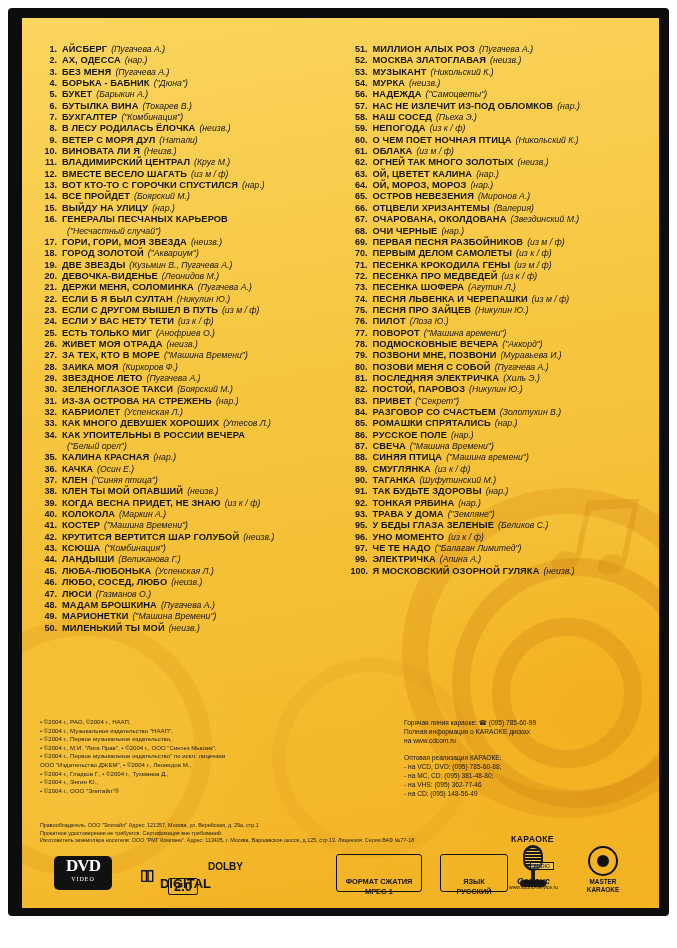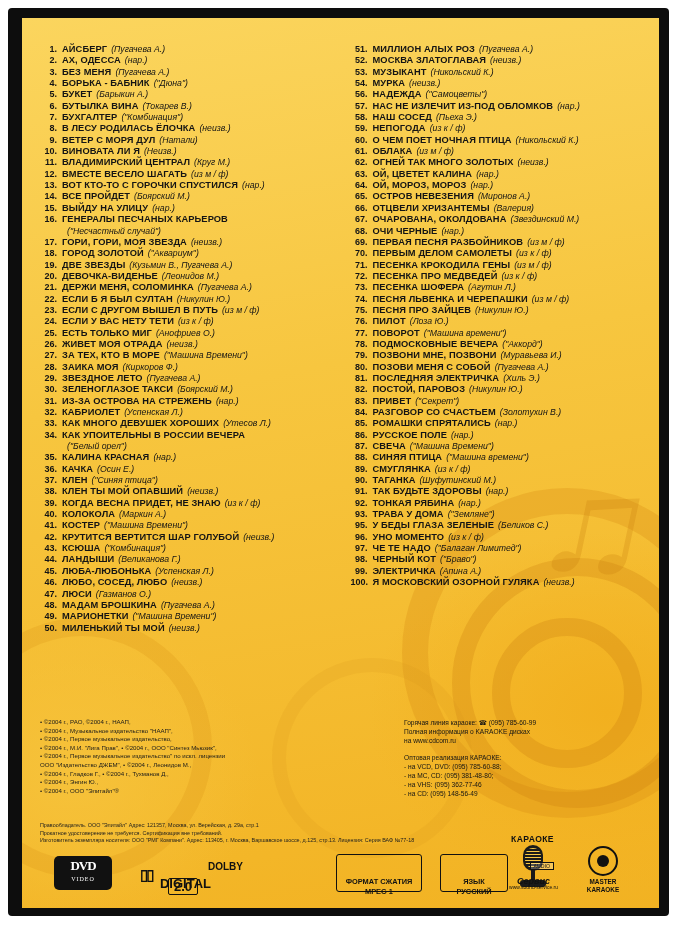--- a/index.html
+++ b/index.html
@@ -145,21 +145,21 @@
   }
   .logo-dvd {
     position: absolute; left: 18px; top: 4px;
     width: 58px; height: 34px;
     background: #111;
     color: #fff;
     border-radius: 5px;
     text-align: center;
     font-family: "Liberation Serif", serif;
   }
-  .logo-dvd .d1 { font-size: 13px; font-weight: 700; line-height: 19px; letter-spacing: -1px; }
+  .logo-dvd .d1 { font-size: 17px; font-weight: 700; line-height: 19px; letter-spacing: -1px; }
   .logo-dvd .d2 { font-size: 6px; letter-spacing: 1px; line-height: 8px; }
 
   .logo-dolby {
     position: absolute; left: 104px; top: 4px;
     color: #111;
     text-align: center;
   }
   .dolby-mark {
     display: inline-block;
     font-size: 15px;
@@ -736,25 +736,20 @@
           </div>
           <div class="track">
             <span class="num">96.</span>
             <span class="title">УНО МОМЕНТО</span>
             <span class="artist">(из к / ф)</span>
           </div>
           <div class="track">
             <span class="num">97.</span>
             <span class="title">ЧЕ ТЕ НАДО</span>
             <span class="artist">("Балаган Лимитед")</span>
-          </div>
-          <div class="track">
-            <span class="num">98.</span>
-            <span class="title">ЧЕРНЫЙ КОТ</span>
-            <span class="artist">("Браво")</span>
           </div>
           <div class="track">
             <span class="num">99.</span>
             <span class="title">ЭЛЕКТРИЧКА</span>
             <span class="artist">(Апина А.)</span>
           </div>
           <div class="track">
             <span class="num">100.</span>
             <span class="title">Я МОСКОВСКИЙ ОЗОРНОЙ ГУЛЯКА</span>
             <span class="artist">(неизв.)</span>

